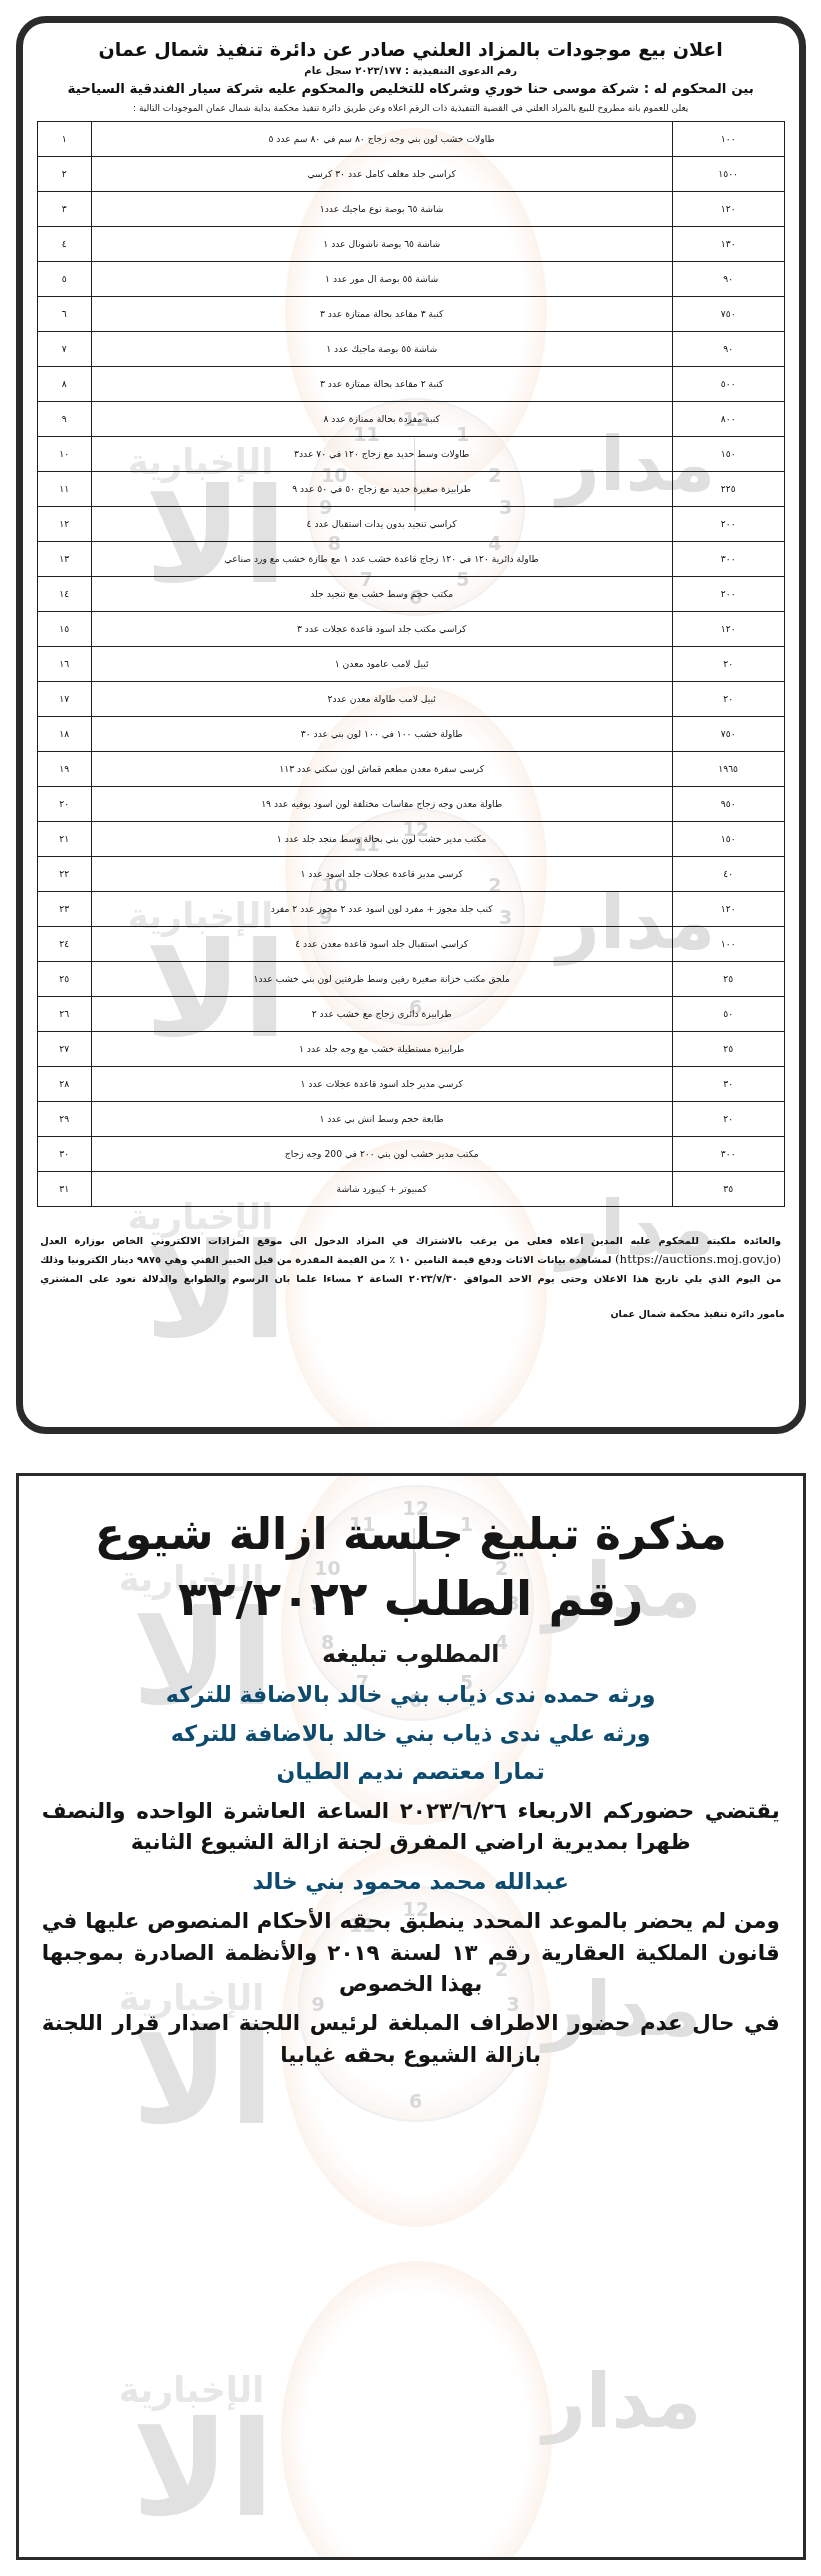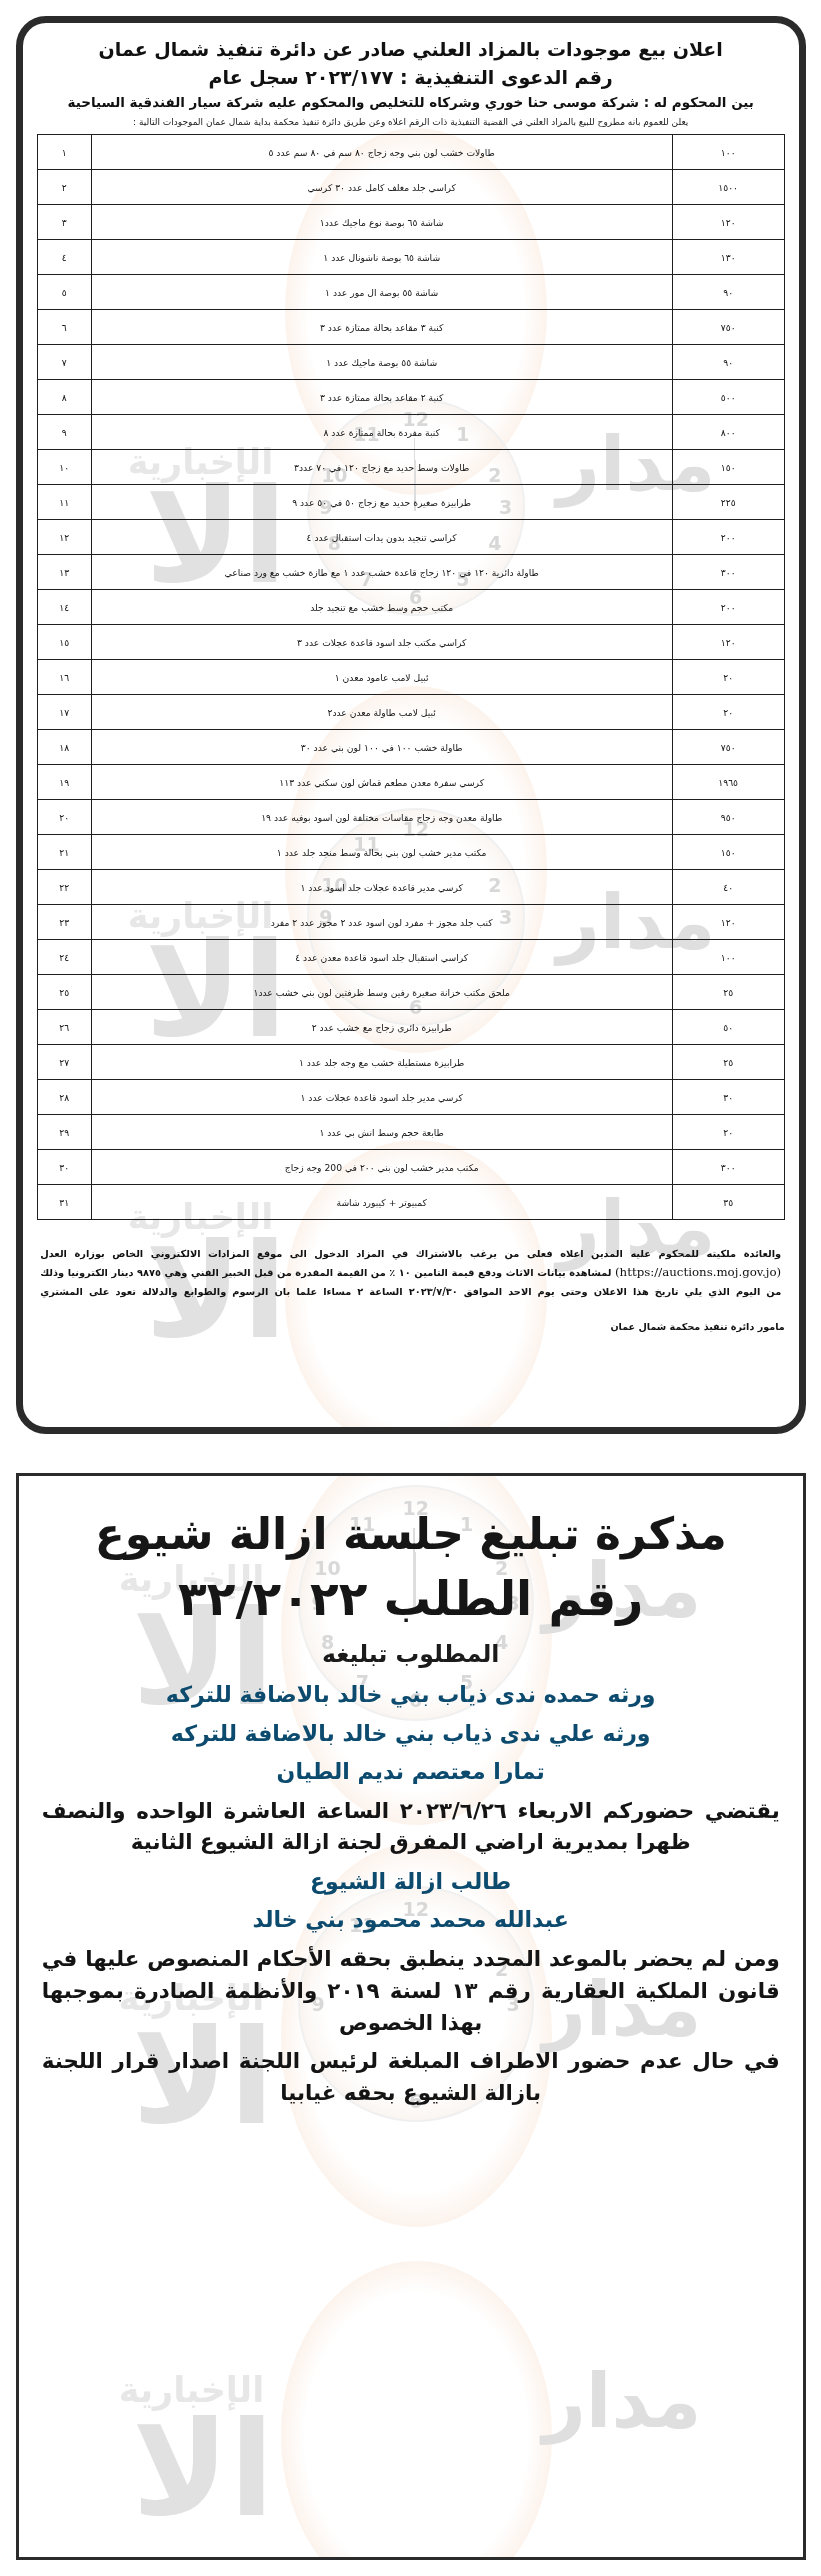--- a/index.html
+++ b/index.html
@@ -56,21 +56,21 @@
     z-index: 2;
     overflow: hidden;
   }
   .auc-inner { position: relative; z-index: 3; padding: 12.2px 14px 5.2px 14px; }
 
   .auc-head {
     text-align: center; font-weight: 700; color: #111;
     line-height: 1.5;
   }
   .auc-head .h1 { font-size: 19px; }
-  .auc-head .h2 { font-size: 19px; }
+  .auc-head .h2 { font-size: 10px; }
   .auc-head .h3 { font-size: 13.5px; }
   .auc-lead {
     font-size: 9px; color: #1a1a1a; text-align: center;
     margin: 3.5px 1.7px 6.1px 1.7px; line-height: 1.4;
   }
 
   table.auc-table {
     width: 100%;
     border-collapse: collapse;
     table-layout: fixed;
@@ -416,20 +416,19 @@
     <div class="memo-title">مذكرة تبليغ جلسة ازالة شيوع</div>
     <div class="memo-req">رقم الطلب ٣٢/٢٠٢٢</div>
     <div class="memo-sub">المطلوب تبليغه</div>
 
     <div class="memo-line">ورثه حمده ندى ذياب بني خالد بالاضافة للتركه</div>
     <div class="memo-line">ورثه علي ندى ذياب بني خالد بالاضافة للتركه</div>
     <div class="memo-line">تمارا معتصم نديم الطيان</div>
 
     <div class="memo-para">يقتضي حضوركم الاربعاء ٢٠٢٣/٦/٢٦ الساعة العاشرة الواحده والنصف ظهرا بمديرية اراضي المفرق لجنة ازالة الشيوع الثانية</div>
 
-    <div class="memo-line">طالب ازالة الشيوع</div>
     <div class="memo-line">عبدالله محمد محمود بني خالد</div>
 
     <div class="memo-para">ومن لم يحضر بالموعد المحدد ينطبق بحقه الأحكام المنصوص عليها في قانون الملكية العقارية رقم ١٣ لسنة ٢٠١٩ والأنظمة الصادرة بموجبها بهذا الخصوص</div>
     <div class="memo-para">في حال عدم حضور الاطراف المبلغة لرئيس اللجنة اصدار قرار اللجنة بازالة الشيوع بحقه غيابيا</div>
   </div>
 </div>
 
 
 </body></html>

